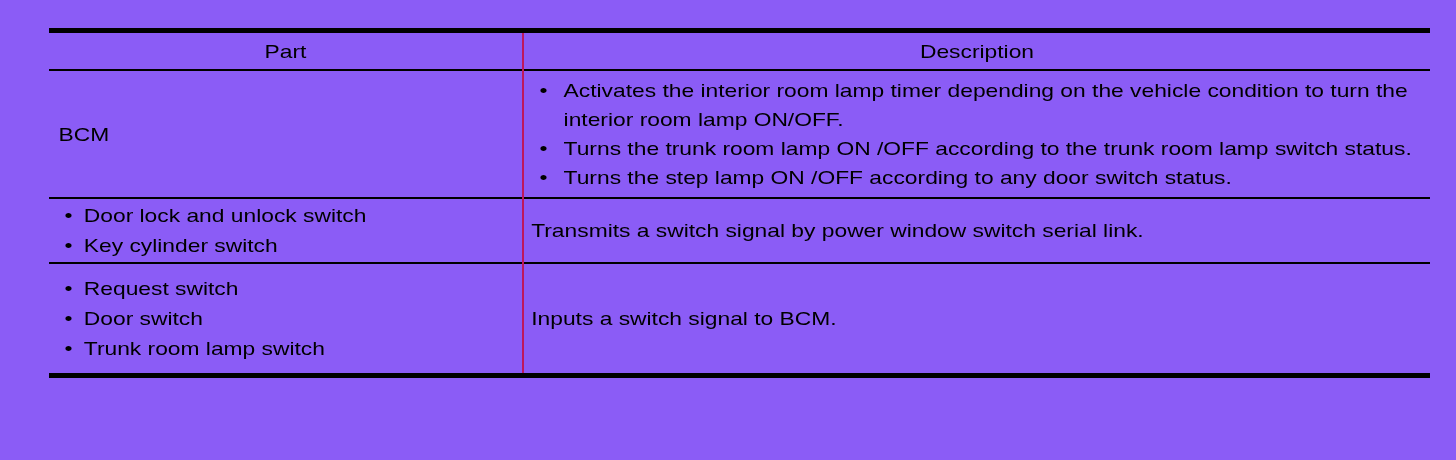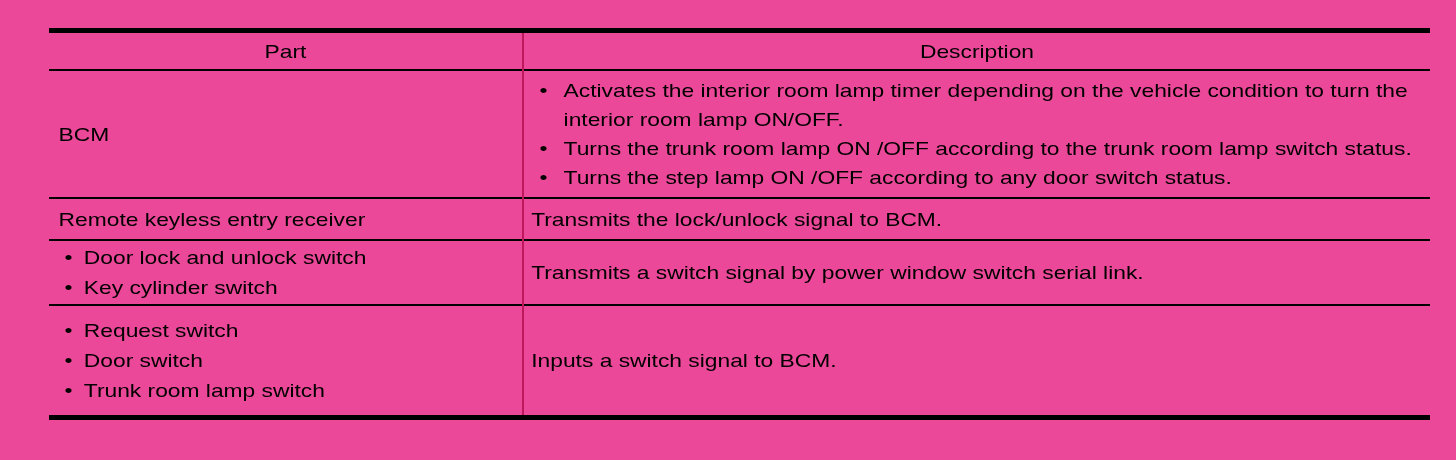--- a/index.html
+++ b/index.html
@@ -11,21 +11,21 @@
     width: 1456px;
     height: 460px;
     position: relative;
     font-family: "Liberation Sans", sans-serif;
     color: #000000;
     overflow: hidden;
   }
   .page {
     position: absolute;
     inset: 0;
-    background: #ec4899;
+    background: #8b5cf6;
   }
   table.parts-table {
     position: absolute;
     left: 49px;
     top: 28px;
     width: 1381px;
     border-collapse: collapse;
     table-layout: fixed;
     border-top: 5px solid #000000;
     border-bottom: 5px solid #000000;
@@ -131,32 +131,20 @@
               <div class="btext">Turns the trunk room lamp ON /OFF according to the trunk room lamp switch status.</div>
             </div>
             <div class="bullet-item">
               <span class="bullet">•</span>
               <div class="btext">Turns the step lamp ON /OFF according to any door switch status.</div>
             </div>
           </div>
         </td>
       </tr>
 
-      <tr class="row-keyless">
-        <td class="part-cell">
-          <div class="stretch part-stretch">
-            <div class="plain">Remote keyless entry receiver</div>
-          </div>
-        </td>
-        <td class="desc-cell">
-          <div class="stretch desc-stretch">
-            <div class="plain">Transmits the lock/unlock signal to BCM.</div>
-          </div>
-        </td>
-      </tr>
 
       <tr class="row-doorlock">
         <td class="part-cell">
           <div class="stretch part-stretch">
             <div class="bullet-item">
               <span class="bullet">•</span>
               <div class="btext">Door lock and unlock switch</div>
             </div>
             <div class="bullet-item">
               <span class="bullet">•</span>

